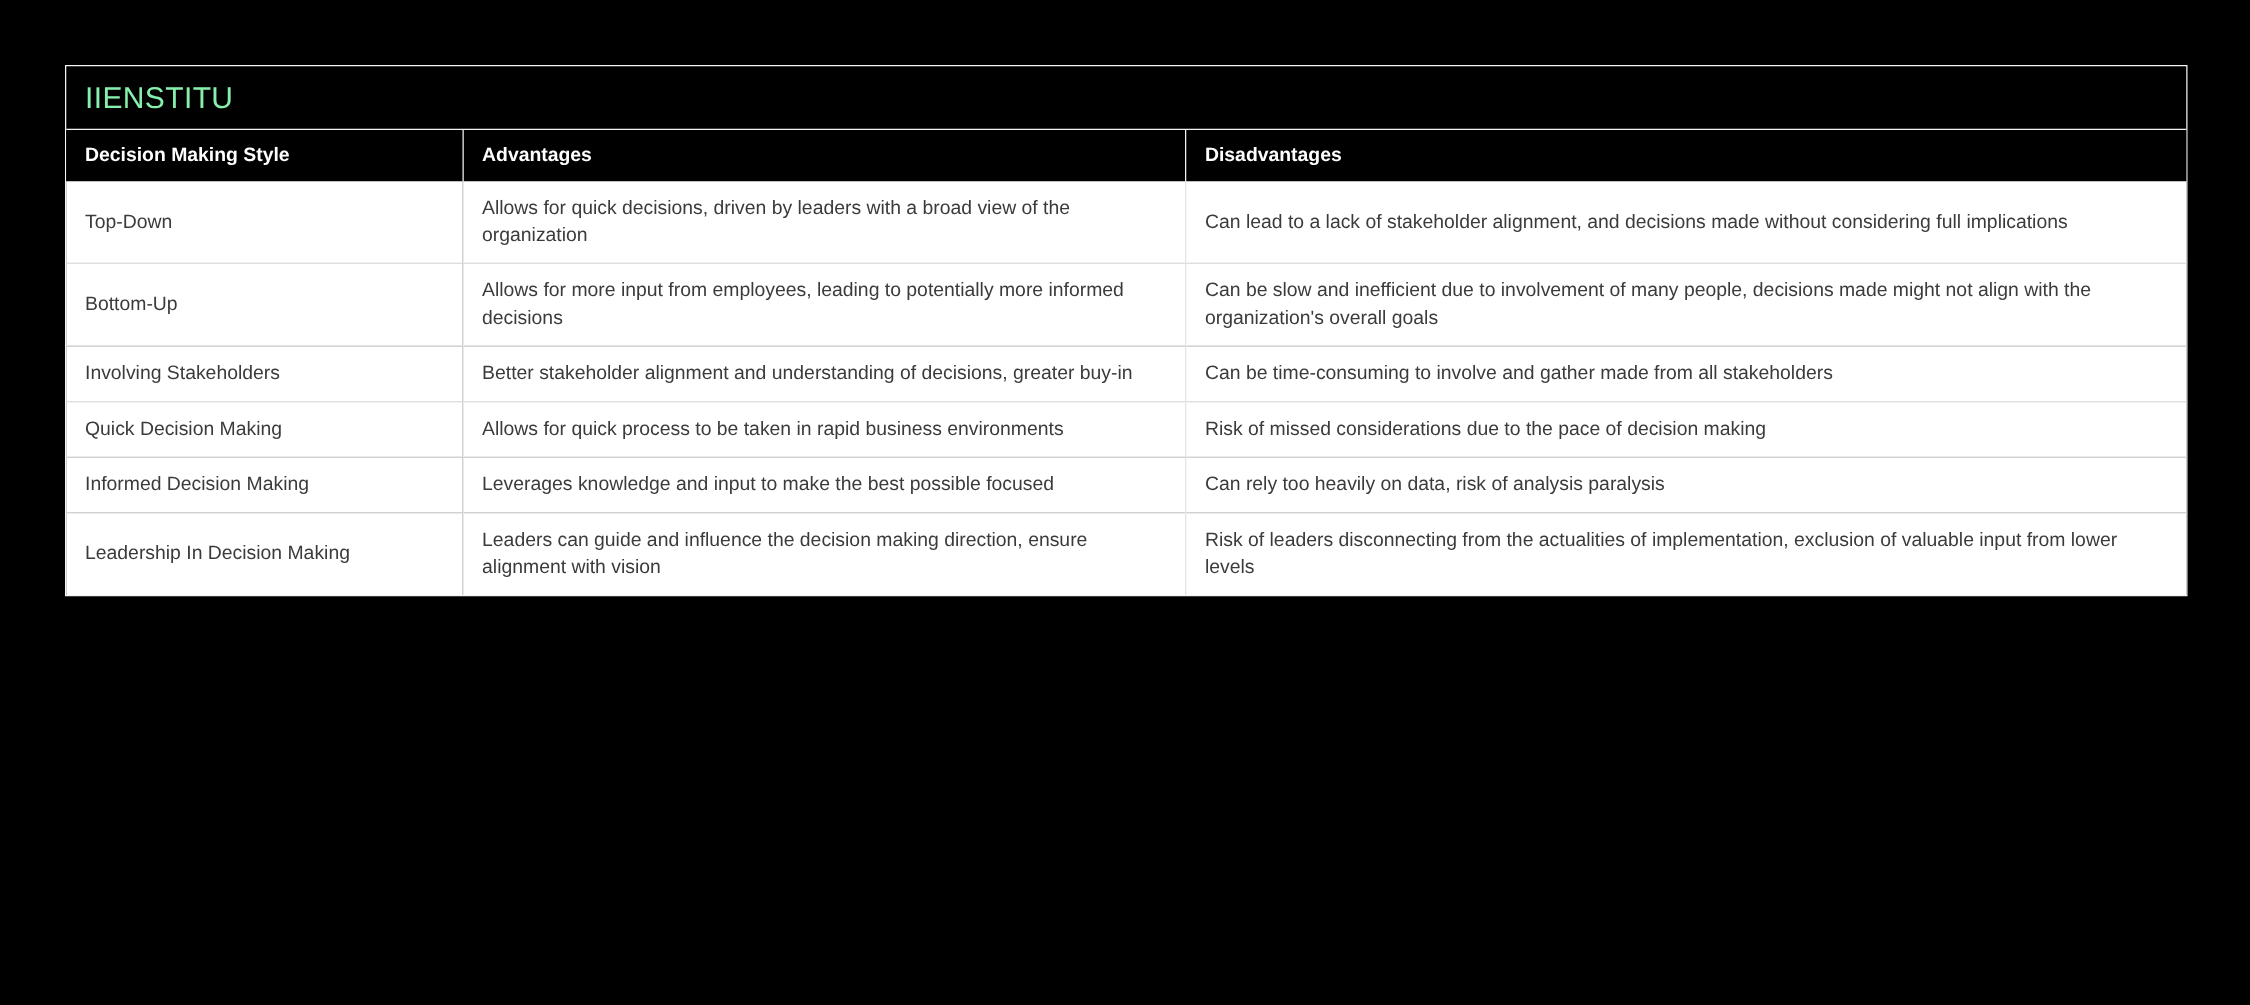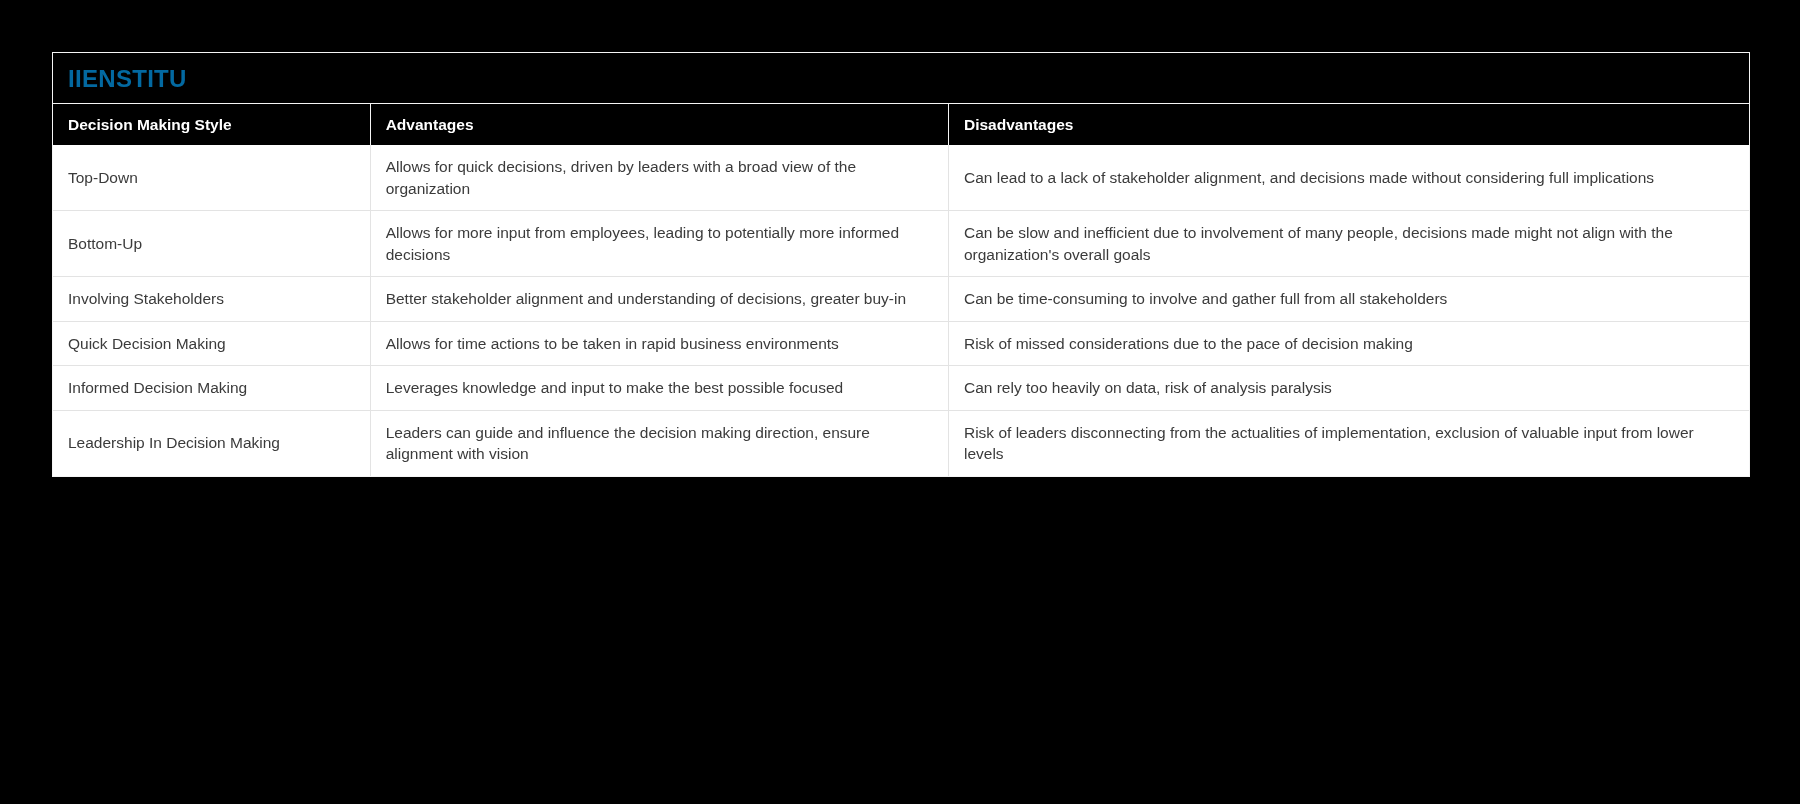--- a/index.html
+++ b/index.html
@@ -14,23 +14,23 @@
   }
   .card {
     position: absolute;
     left: 52px;
     top: 52px;
     width: 1698px;
     background: #000000;
     border: 1px solid #f5f5f5;
   }
   .brand {
-    color: #0369a1;
+    color: #86efac;
     font-size: 24px;
-    font-weight: 700;
+    font-weight: 400;
     line-height: 25px;
     padding: 13px 15px 12px 15px;
     border-bottom: 1px solid #f5f5f5;
     letter-spacing: 0.3px;
   }
   table.compare {
     width: 100%;
     border-collapse: collapse;
     table-layout: fixed;
     padding-left: 42px;
@@ -91,25 +91,25 @@
     <td>Can lead to a lack of stakeholder alignment, and decisions made without considering full implications</td>
   </tr>
           <tr>
     <td>Bottom-Up</td>
     <td>Allows for more input from employees, leading to potentially more informed decisions</td>
     <td>Can be slow and inefficient due to involvement of many people, decisions made might not align with the organization's overall goals</td>
   </tr>
           <tr>
     <td>Involving Stakeholders</td>
     <td>Better stakeholder alignment and understanding of decisions, greater buy-in</td>
-    <td>Can be time-consuming to involve and gather full from all stakeholders</td>
+    <td>Can be time-consuming to involve and gather made from all stakeholders</td>
   </tr>
           <tr>
     <td>Quick Decision Making</td>
-    <td>Allows for time actions to be taken in rapid business environments</td>
+    <td>Allows for quick process to be taken in rapid business environments</td>
     <td>Risk of missed considerations due to the pace of decision making</td>
   </tr>
           <tr>
     <td>Informed Decision Making</td>
     <td>Leverages knowledge and input to make the best possible focused</td>
     <td>Can rely too heavily on data, risk of analysis paralysis</td>
   </tr>
           <tr>
     <td>Leadership In Decision Making</td>
     <td>Leaders can guide and influence the decision making direction, ensure alignment with vision</td>

